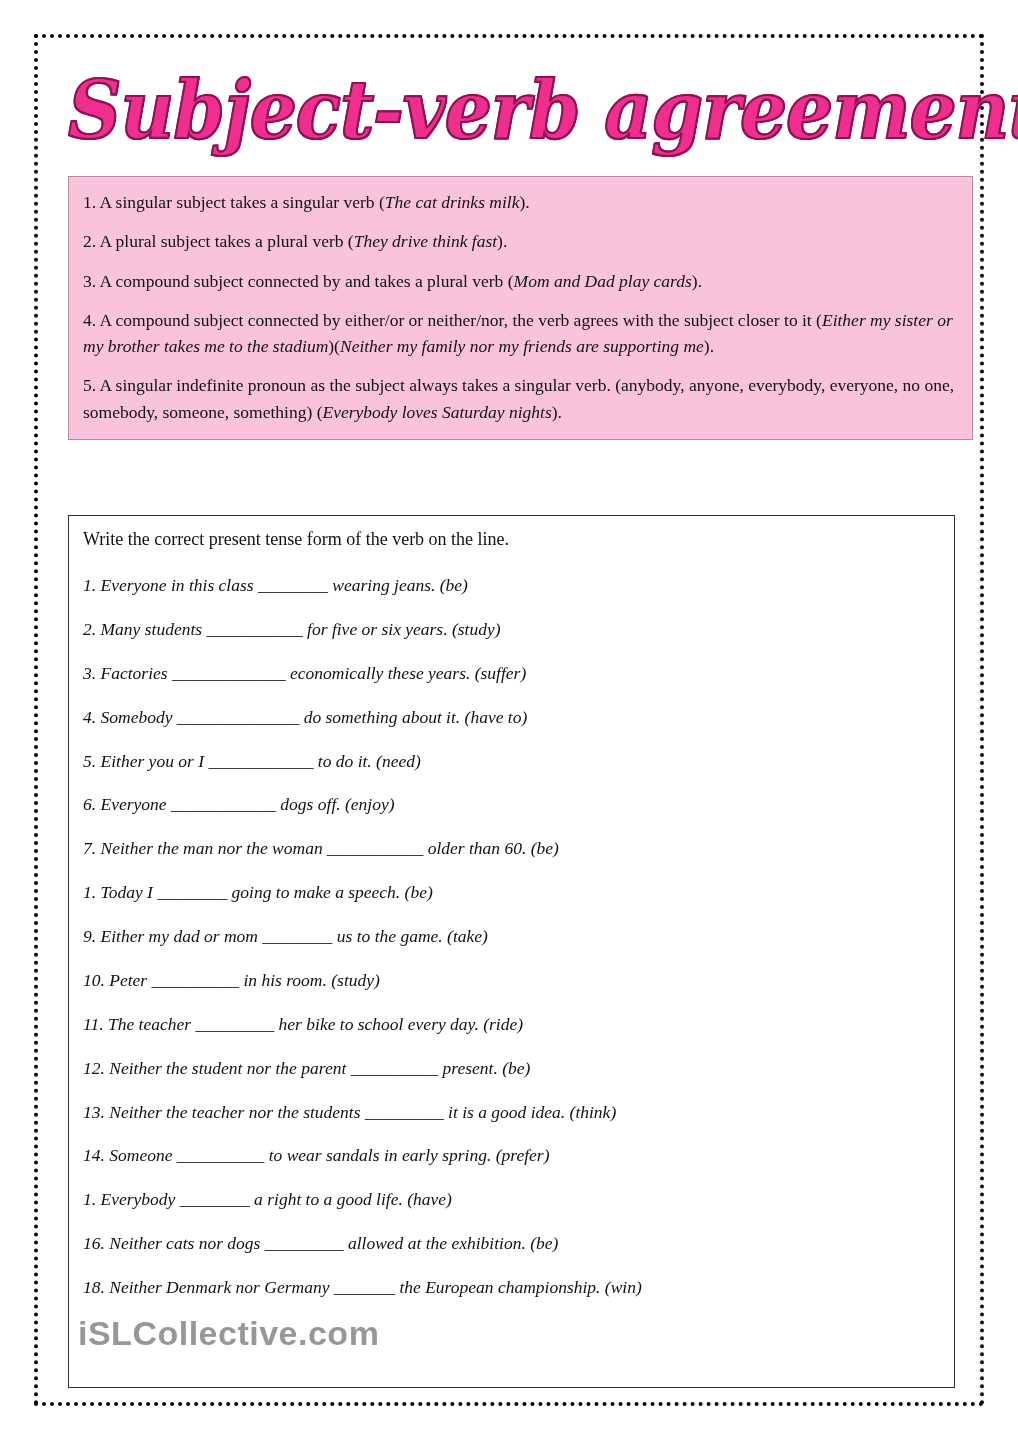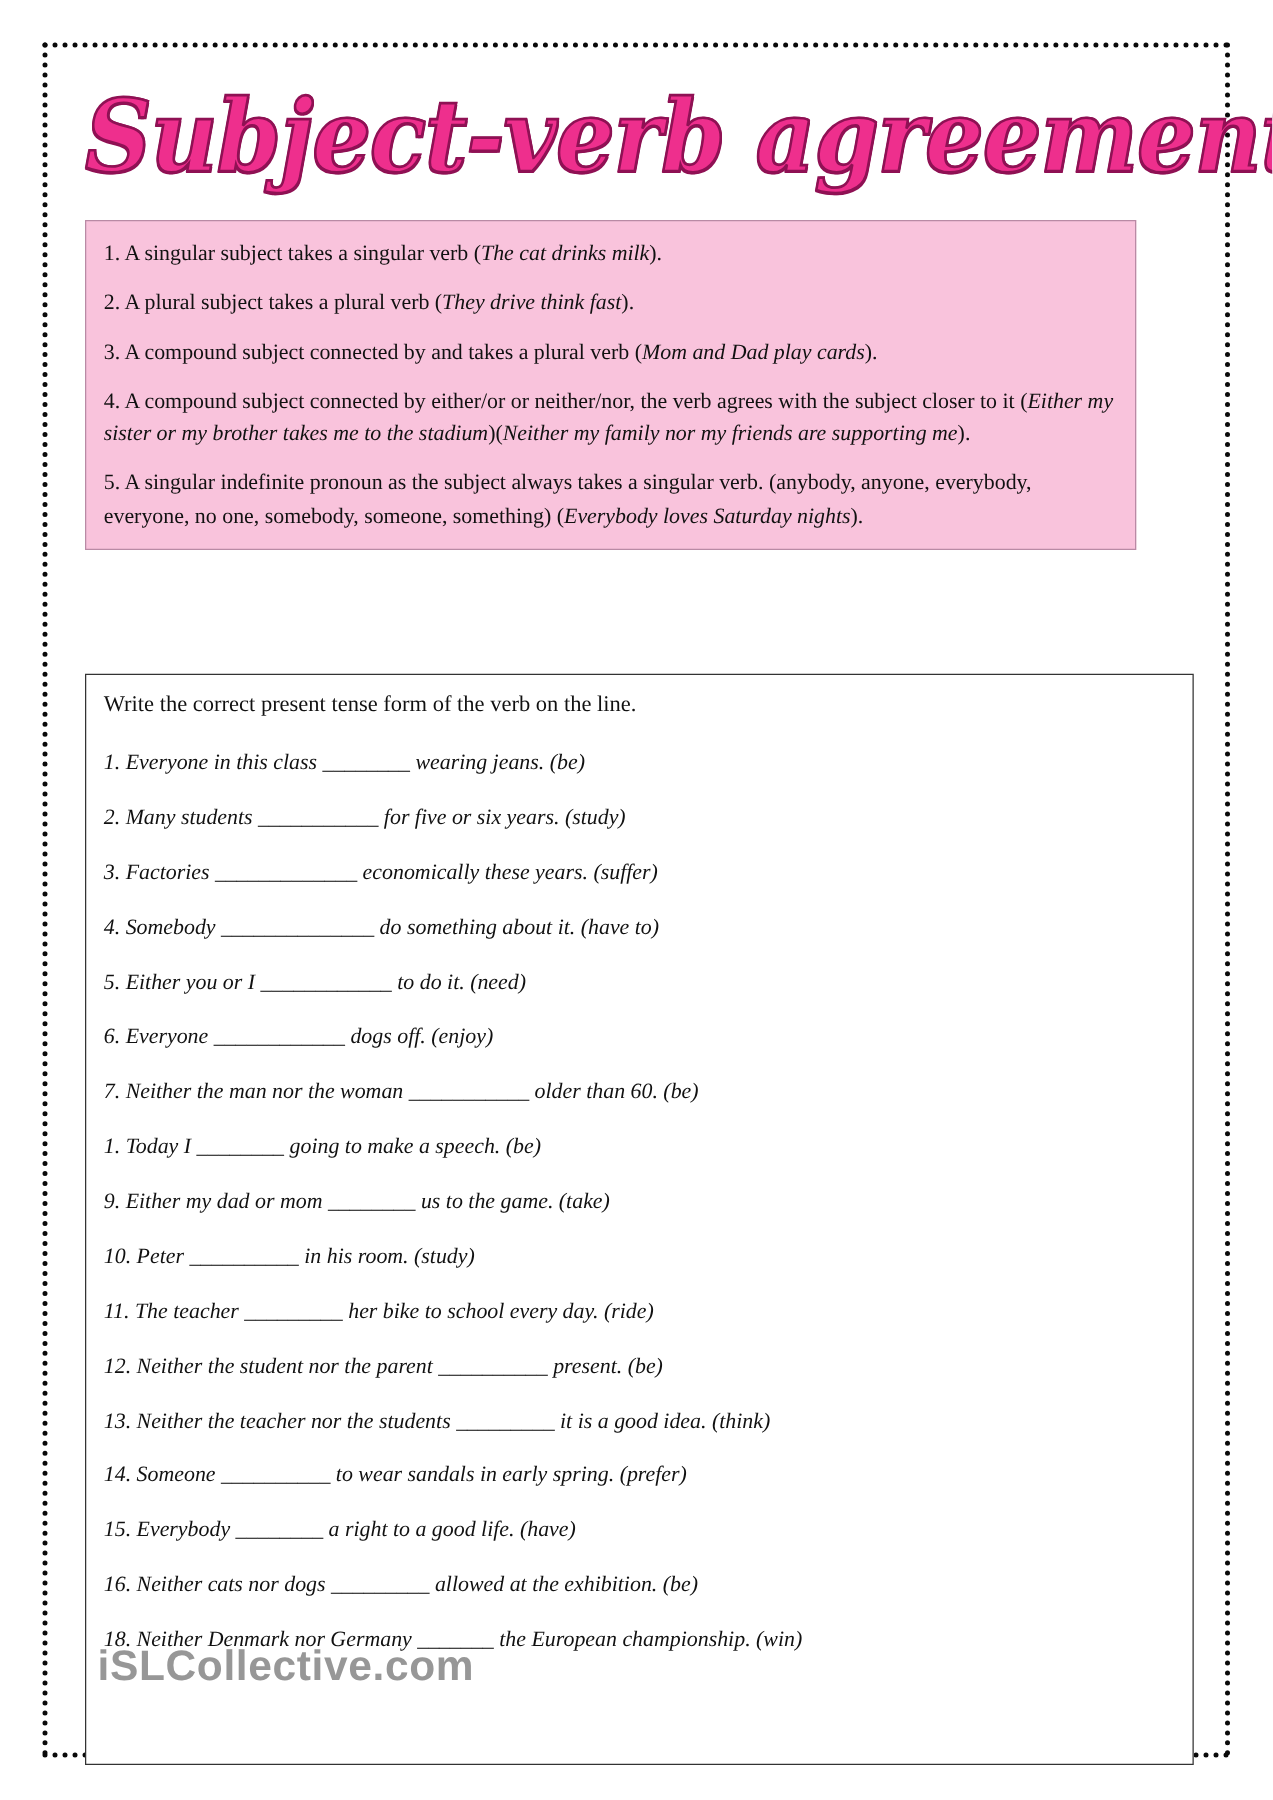--- a/index.html
+++ b/index.html
@@ -36,21 +36,21 @@
     text-shadow: 1px 1px 0 #8f1154, -1px 1px 0 #8f1154, 1px -1px 0 #8f1154;
     letter-spacing: -1px;
     white-space: nowrap;
     transform: scaleY(1.08);
     transform-origin: left top;
   }
   .rules-box {
     position: absolute;
     top: 176px;
     left: 68px;
-    width: 841px;
+    width: 905px;
     box-sizing: border-box;
     background: #f9c3dc;
     border: 1px solid #b98aa5;
     padding: 12px 14px 10px 14px;
   }
   .rule {
     margin: 0 0 13px 0;
     font-size: 17.5px;
     line-height: 1.5;
     color: #111111;
@@ -59,21 +59,20 @@
   .exercise-box {
     position: absolute;
     top: 515px;
     left: 68px;
     width: 887px;
     height: 873px;
     box-sizing: border-box;
     background: #ffffff;
     border: 1px solid #333333;
     padding: 13px 14px;
-    margin-top: 24px;
   }
   .instructions {
     margin: 0 0 26px 0;
     font-size: 18px;
     color: #111111;
   }
   .item {
     margin: 0 0 25.5px 0;
     font-size: 17.5px;
     line-height: 1.05;
@@ -123,21 +122,21 @@
         <p class="item"><span>5. Either you or I </span><span>____________</span><span> to do it. (need)</span></p>
         <p class="item"><span>6. Everyone </span><span>____________</span><span> dogs off. (enjoy)</span></p>
         <p class="item"><span>7. Neither the man nor the woman </span><span>___________</span><span> older than 60. (be)</span></p>
         <p class="item"><span>1. Today I </span><span>________</span><span> going to make a speech. (be)</span></p>
         <p class="item"><span>9. Either my dad or mom </span><span>________</span><span> us to the game. (take)</span></p>
         <p class="item"><span>10. Peter </span><span>__________</span><span> in his room. (study)</span></p>
         <p class="item"><span>11. The teacher </span><span>_________</span><span> her bike to school every day. (ride)</span></p>
         <p class="item"><span>12. Neither the student nor the parent </span><span>__________</span><span> present. (be)</span></p>
         <p class="item"><span>13. Neither the teacher nor the students </span><span>_________</span><span> it is a good idea. (think)</span></p>
         <p class="item"><span>14. Someone </span><span>__________</span><span> to wear sandals in early spring. (prefer)</span></p>
-        <p class="item"><span>15. Everybody </span><span>________</span><span> a right to a good life. (have)</span></p>
+        <p class="item"><span>1. Everybody </span><span>________</span><span> a right to a good life. (have)</span></p>
         <p class="item"><span>16. Neither cats nor dogs </span><span>_________</span><span> allowed at the exhibition. (be)</span></p>
         <p class="item"><span>18. Neither Denmark nor Germany </span><span>_______</span><span> the European championship. (win)</span></p>
       </div>
   </div>
 
   <div class="watermark">iSLCollective.com</div>
 
 </div>
 
 </body></html>

